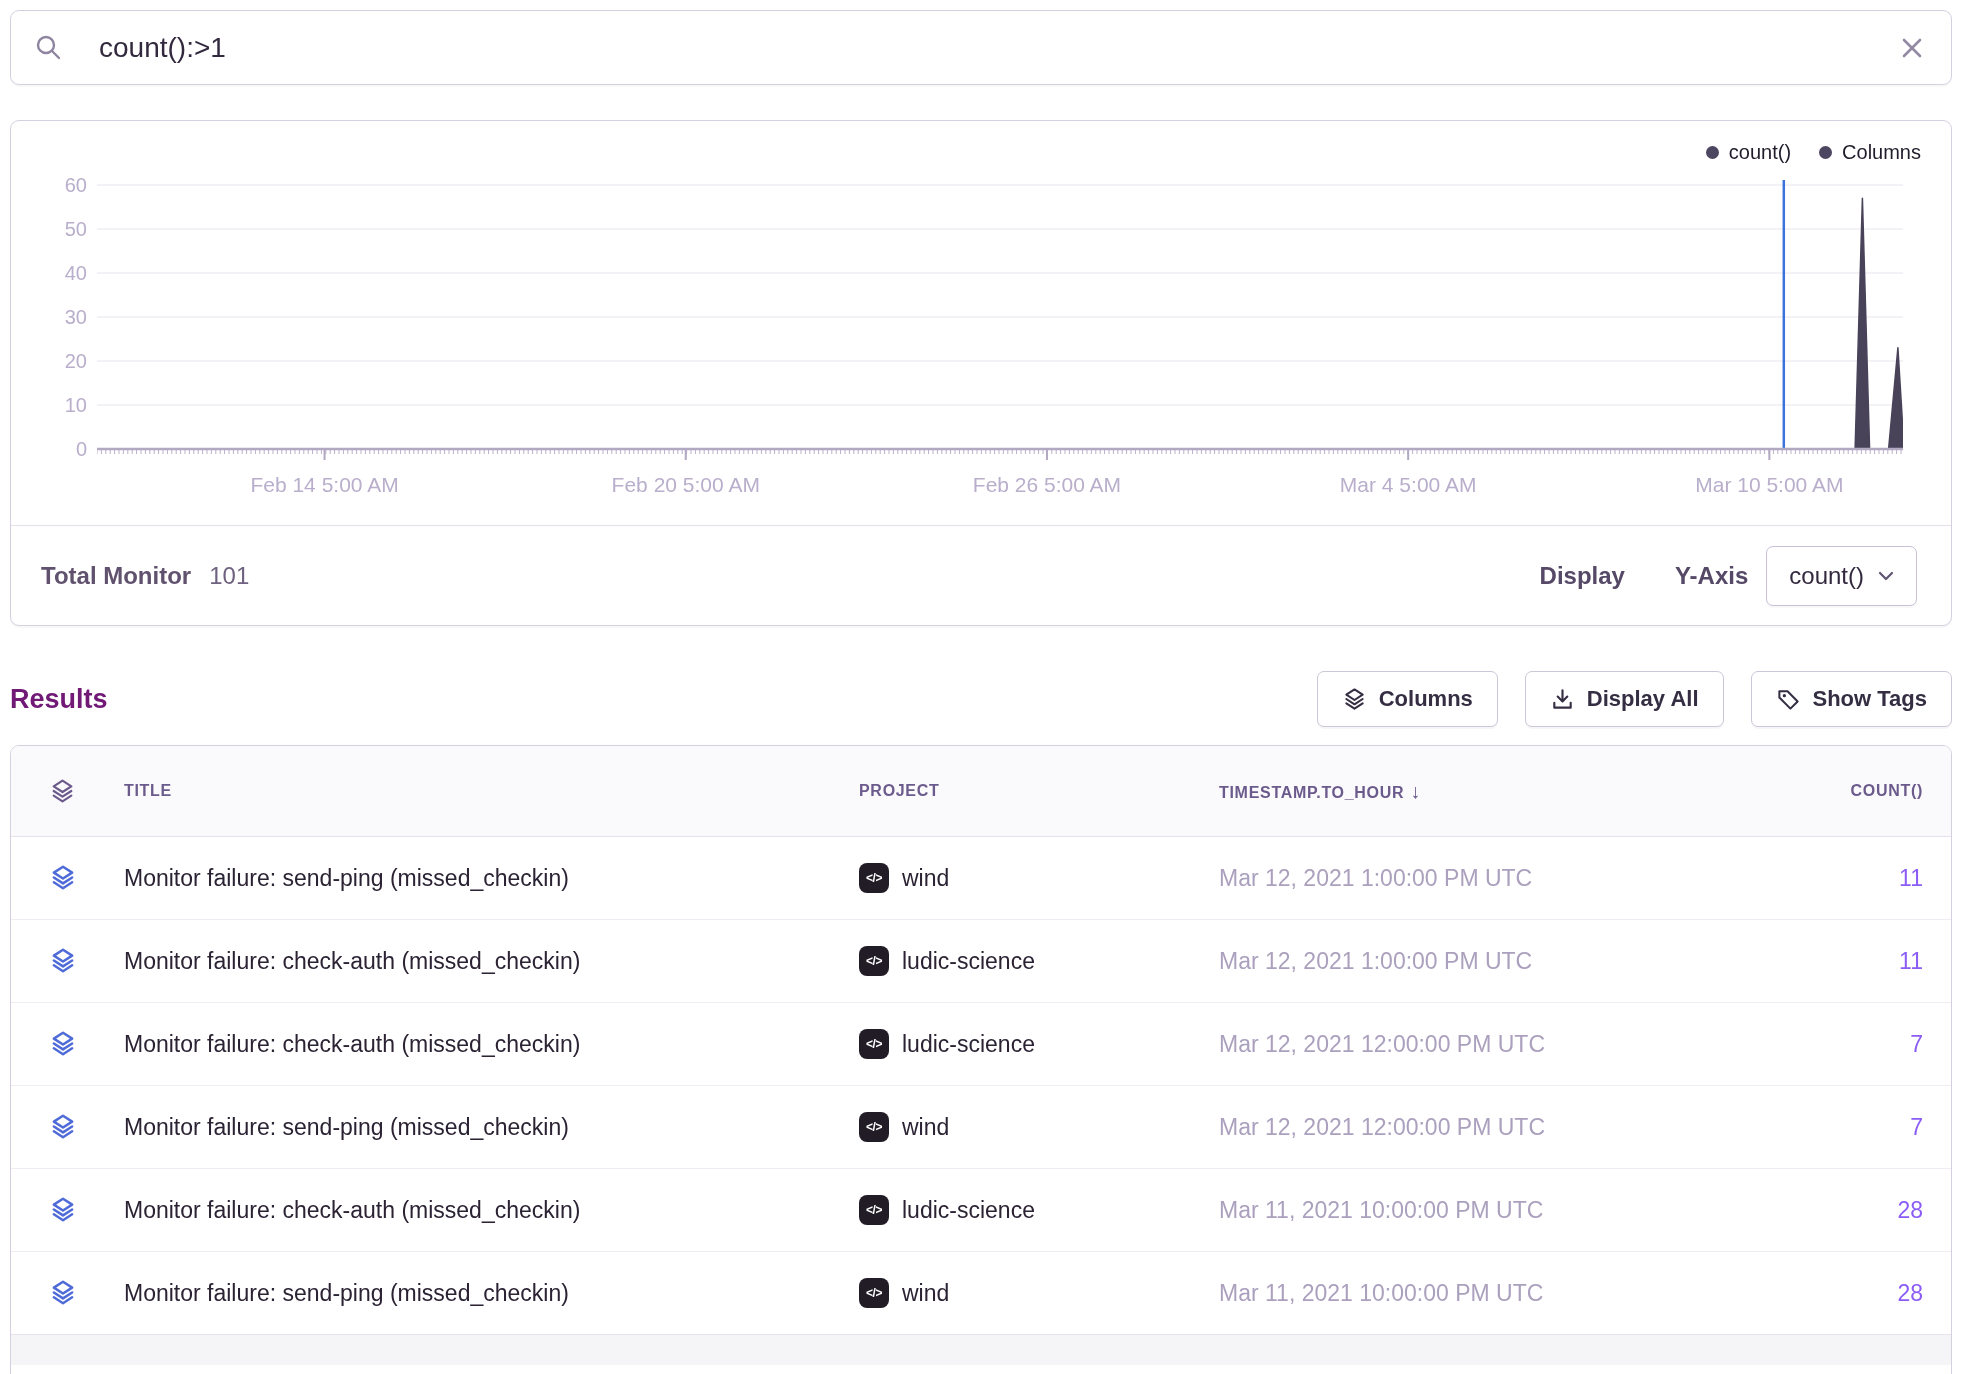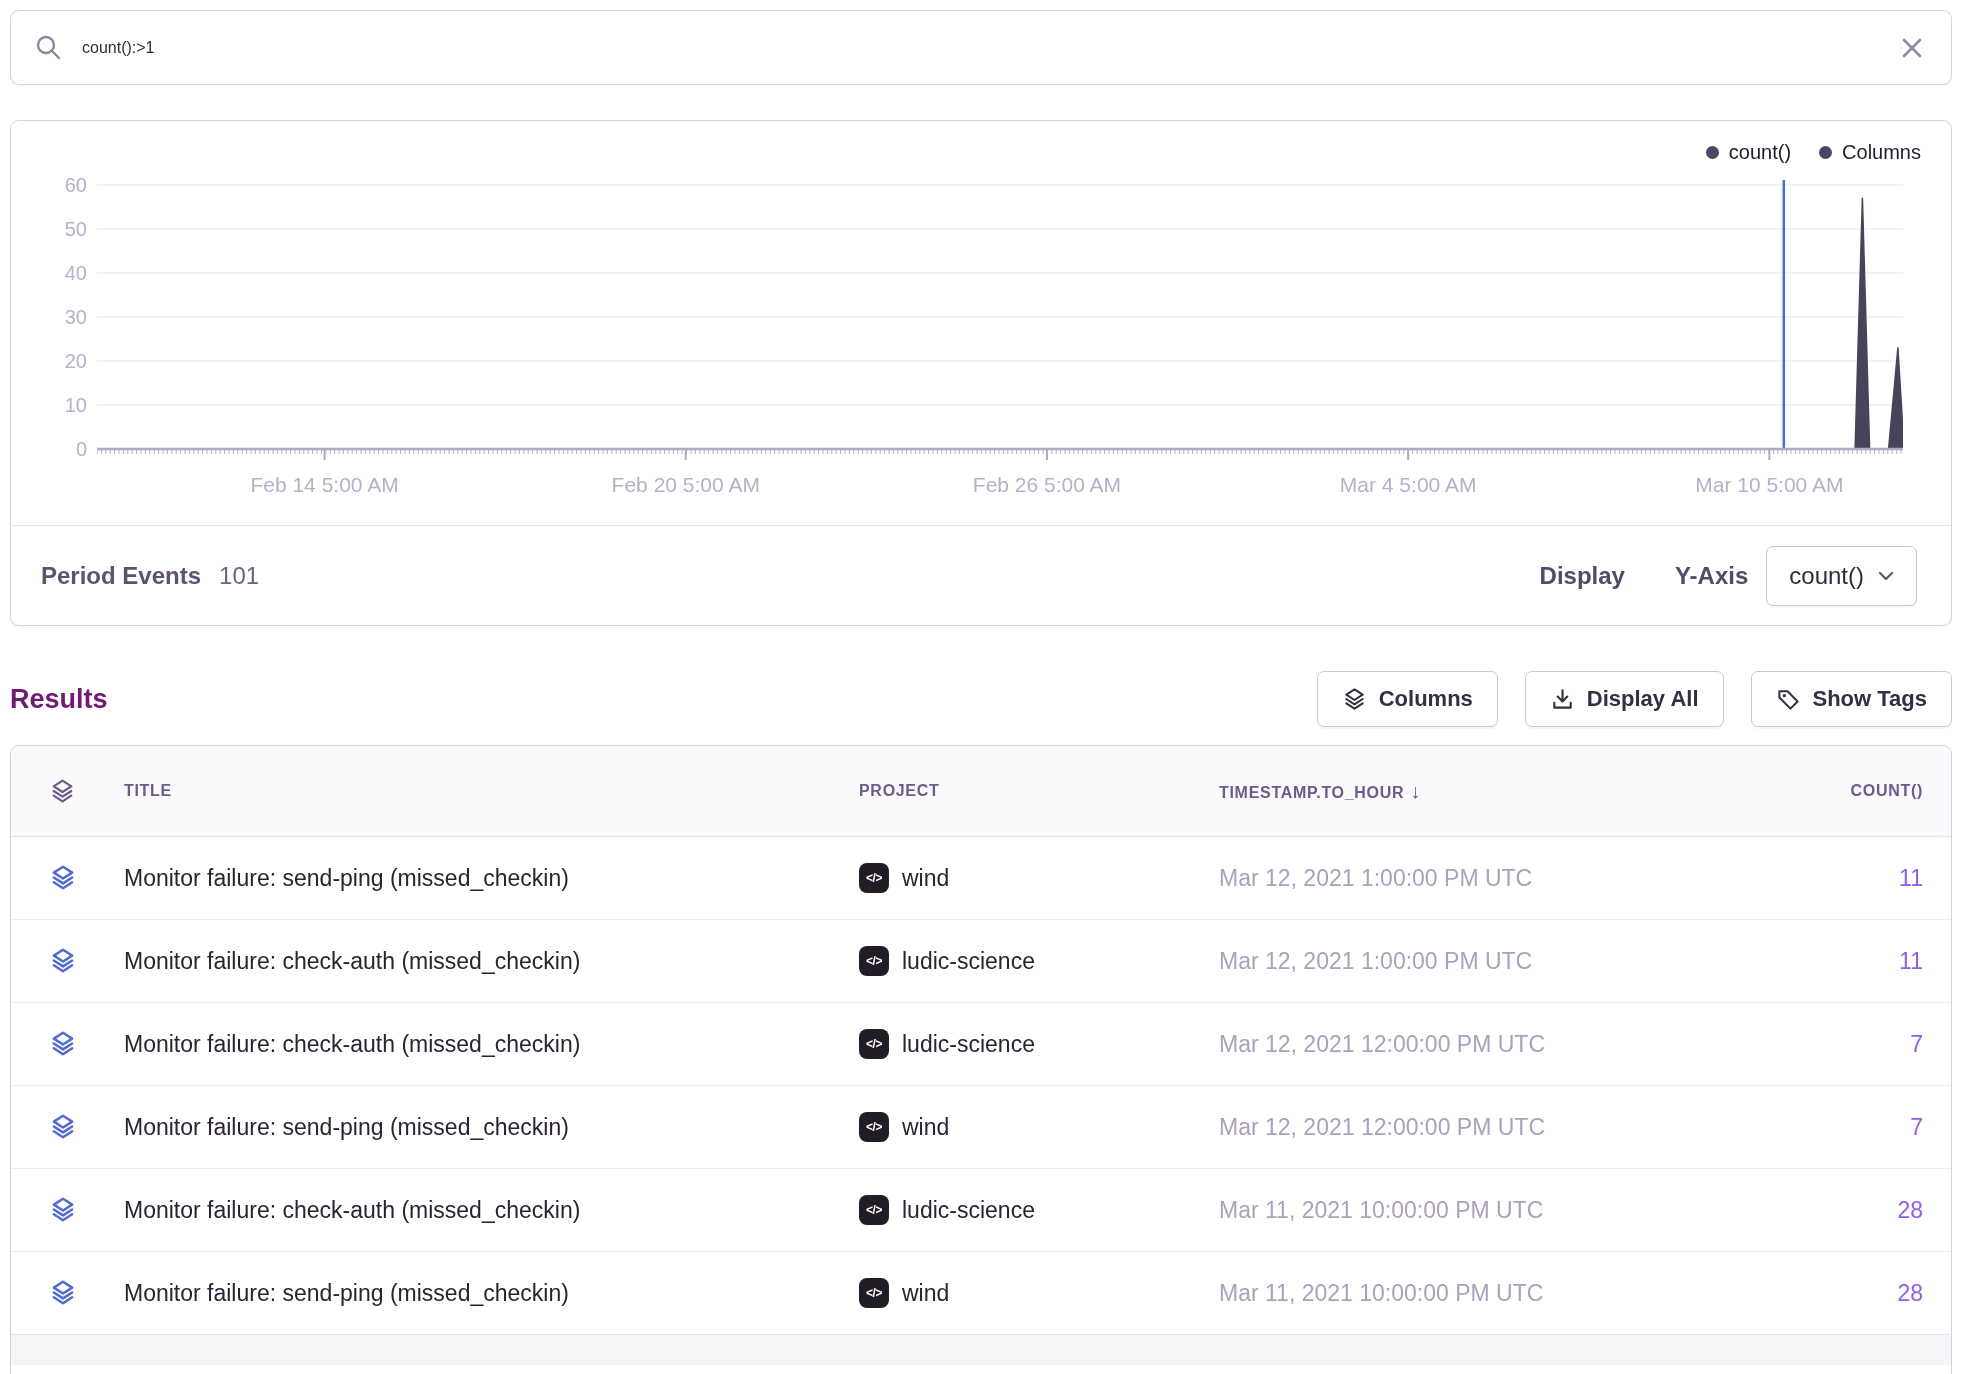--- a/index.html
+++ b/index.html
@@ -9,22 +9,22 @@
   }
   .card{background:#fff;border:1.5px solid #d6cfe0;border-radius:9px;box-shadow:0 2px 1px rgba(40,30,60,0.03);}
 
   
   .search-card{
     margin:10px 10px 0 10px;height:75px;display:flex;align-items:center;
     padding:0 26px 0 24px;box-sizing:border-box;
   }
   .search-card svg{flex:none;}
   #search-input{
-    flex:1;border:none;outline:none;margin-left:18px;
-    font-family:"Liberation Sans",sans-serif;font-size:16px;color:#33293f;background:transparent;
+    flex:1;border:none;outline:none;margin-left:35px;
+    font-family:"Liberation Sans",sans-serif;font-size:28px;color:#33293f;background:transparent;
   }
 
   
   .chart-card{margin:35px 10px 0 10px;height:506px;position:relative;box-sizing:border-box;}
   .legend{position:absolute;top:20px;right:30px;display:flex;gap:28px;align-items:center;}
   .legend-item{display:flex;align-items:center;gap:10px;cursor:pointer;}
   .legend-dot{width:13px;height:13px;border-radius:50%;background:#4c4660;}
   .legend-label{font-size:20px;color:#211c2b;}
   #ylabels{position:absolute;left:0;top:25px;width:76px;height:314px;}
   .ylabel{position:absolute;right:0;width:76px;text-align:right;font-size:20px;color:#b9aecb;}
@@ -134,21 +134,21 @@
     </svg>
   <div id="xlabels">
       <span class="xlabel" style="left: 12.6%;">Feb 14 5:00 AM</span>
       <span class="xlabel" style="left: 32.6%;">Feb 20 5:00 AM</span>
       <span class="xlabel" style="left: 52.6%;">Feb 26 5:00 AM</span>
       <span class="xlabel" style="left: 72.6%;">Mar 4 5:00 AM</span>
       <span class="xlabel" style="left: 92.6%;">Mar 10 5:00 AM</span>
     </div>
 
   <div class="chart-footer">
-    <span class="total-label">Period Events</span>
+    <span class="total-label">Total Monitor</span>
     <span class="total-value">101</span>
     <div class="footer-right">
       <span class="ctl-label">Display</span>
       <span class="dd-gap"></span>
       <span class="ctl-label">Y-Axis</span>
       <div class="dropdown">
         <span class="dropdown-value">count()</span>
         <svg width="16" height="10" viewBox="0 0 16 10">
           <path d="M2 2 L8 8 L14 2" fill="none" stroke="#5f5472" stroke-width="2.2" stroke-linecap="round" stroke-linejoin="round"></path>
         </svg>

